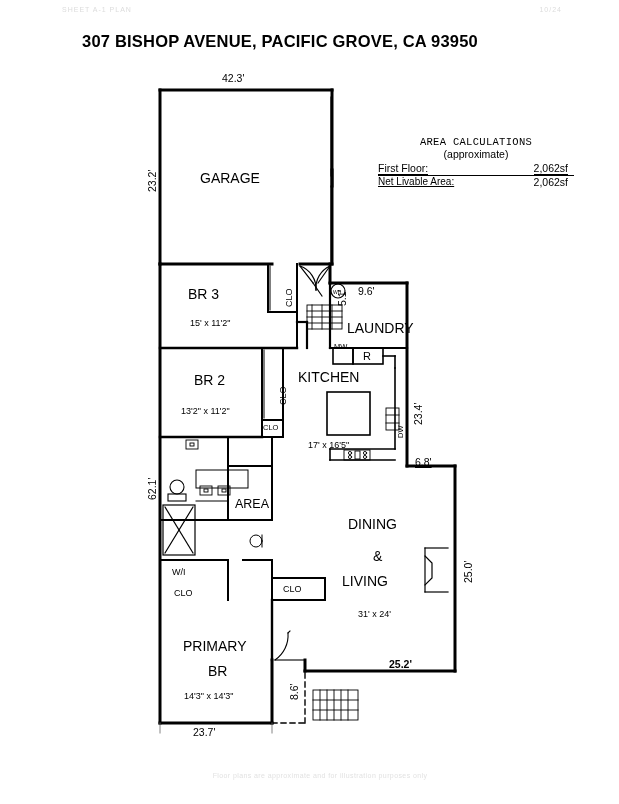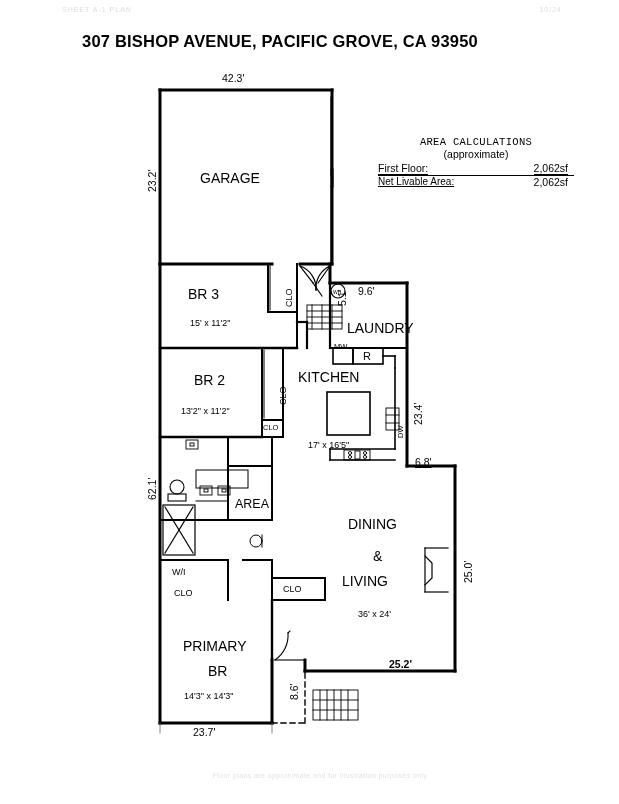--- a/index.html
+++ b/index.html
@@ -314,19 +314,19 @@
 
 <div class="lbl" style="left:235px;top:497px;font-size:12.5px;">AREA</div>
 
 <div class="lbl sm" style="left:172px;top:567px;">W/I</div>
 <div class="lbl sm" style="left:174px;top:588px;">CLO</div>
 <div class="lbl sm" style="left:283px;top:584px;">CLO</div>
 
 <div class="lbl big" style="left:348px;top:516px;">DINING</div>
 <div class="lbl big" style="left:373px;top:548px;">&amp;</div>
 <div class="lbl big" style="left:342px;top:573px;">LIVING</div>
-<div class="lbl sm" style="left:358px;top:609px;">36' x 24'</div>
+<div class="lbl sm" style="left:358px;top:609px;">31' x 24'</div>
 
 <div class="lbl big" style="left:183px;top:638px;">PRIMARY</div>
 <div class="lbl big" style="left:208px;top:663px;">BR</div>
 <div class="lbl sm" style="left:184px;top:691px;">14'3" x 14'3"</div>
 
 <div class="faint-bottom">Floor plans are approximate and for illustration purposes only</div>
 
 </body></html>

